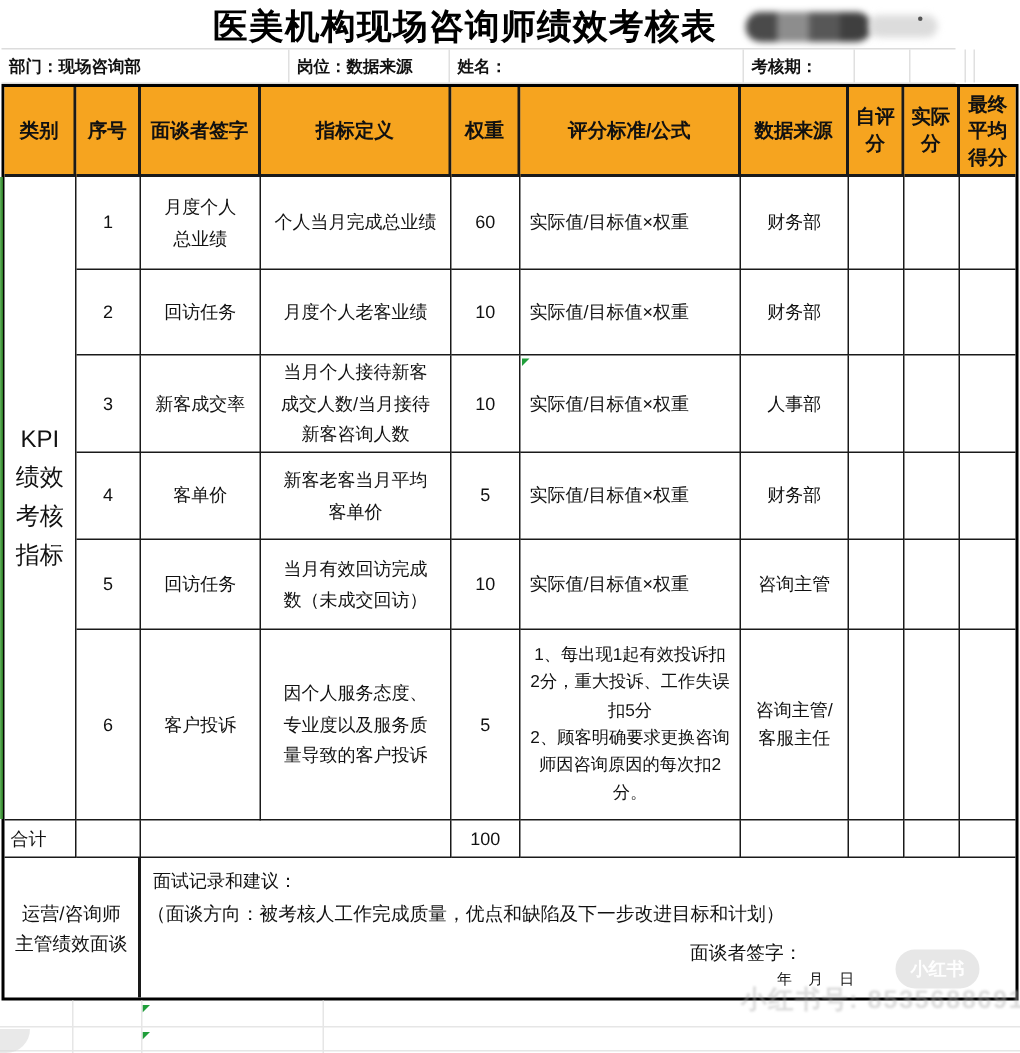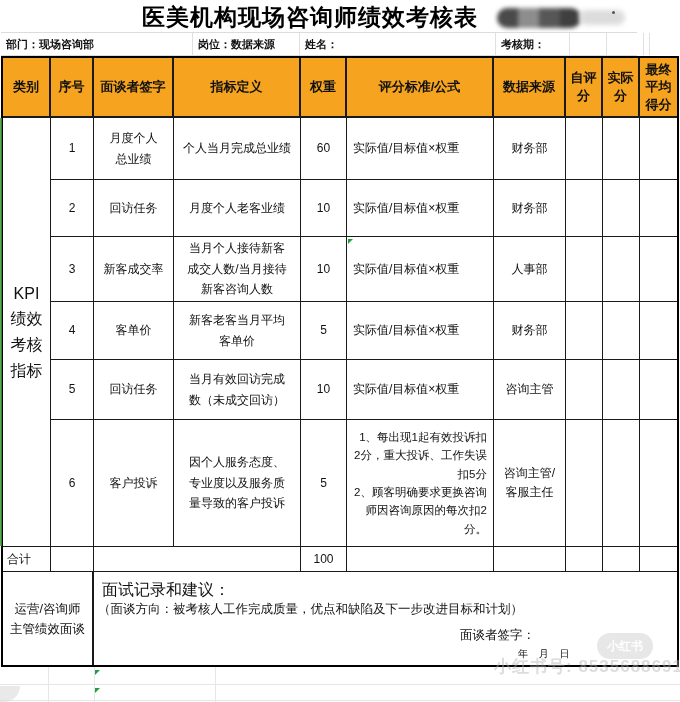--- a/index.html
+++ b/index.html
@@ -33,28 +33,28 @@
     grid-template-rows:60px 62px 57px 65px 58px 60px 127px 25px auto;background:#fff;}
   .c{border-right:1px solid #1a1a1a;border-bottom:1px solid #1a1a1a;box-sizing:border-box;
     display:flex;align-items:center;justify-content:center;text-align:center;
     font-size:12px;line-height:1.55;overflow:hidden;}
   .lastcol{border-right:none;}
   .hd{background:var(--orange,#F6A41F);font-weight:bold;font-size:13px;line-height:1.35;
     border-right-width:2px;border-bottom-width:2px;padding:0 2px;word-break:break-all;}
   .kpi{grid-row:2/8;grid-column:1;font-size:16px;line-height:1.6;word-break:break-all;padding:0 6px;}
   .wrapc{padding:0 9px;word-break:break-all;}
   .defc{padding:0 12px;word-break:break-all;line-height:1.7;}
-  .lft{justify-content:flex-start;text-align:right;padding:4px 6px;}
+  .lft{justify-content:flex-start;text-align:center;padding:4px 6px;}
   .prewrap{white-space:pre-line;font-size:11.5px;line-height:1.6;align-items:center;}
   .srcw{padding:0 6px;word-break:break-all;}
   .totlbl{justify-content:flex-start;padding-left:4px;}
   .iv-left{grid-column:1/3;font-size:12.5px;line-height:1.6;word-break:break-all;padding:0 7px;
     border-right-width:2px;}
   .iv-main{grid-column:3/11;position:relative;display:block;border-right:none;}
-  .iv-main .t1{position:absolute;left:8px;top:6px;font-size:16px;}
+  .iv-main .t1{position:absolute;left:8px;top:6px;font-size:12px;}
   .iv-main .t2{position:absolute;left:4px;top:28px;font-size:12.5px;}
   .iv-main .t3{position:absolute;left:366px;top:54px;font-size:12.5px;}
   .iv-main .t4{position:absolute;left:424px;top:74px;font-size:10px;letter-spacing:4px;}
   .botrow{border-bottom:none;}
   
   .green-edge{position:absolute;left:0;top:118px;width:2px;height:428px;background:#3c9b35;opacity:.85;}
   .gtick{position:absolute;width:0;height:0;border-top:5px solid #1f9e3a;border-right:5px solid transparent;}
   
   .fline-h{position:absolute;background:#e6e6e6;height:1px;}
   .fline-v{position:absolute;background:#e6e6e6;width:1px;}

